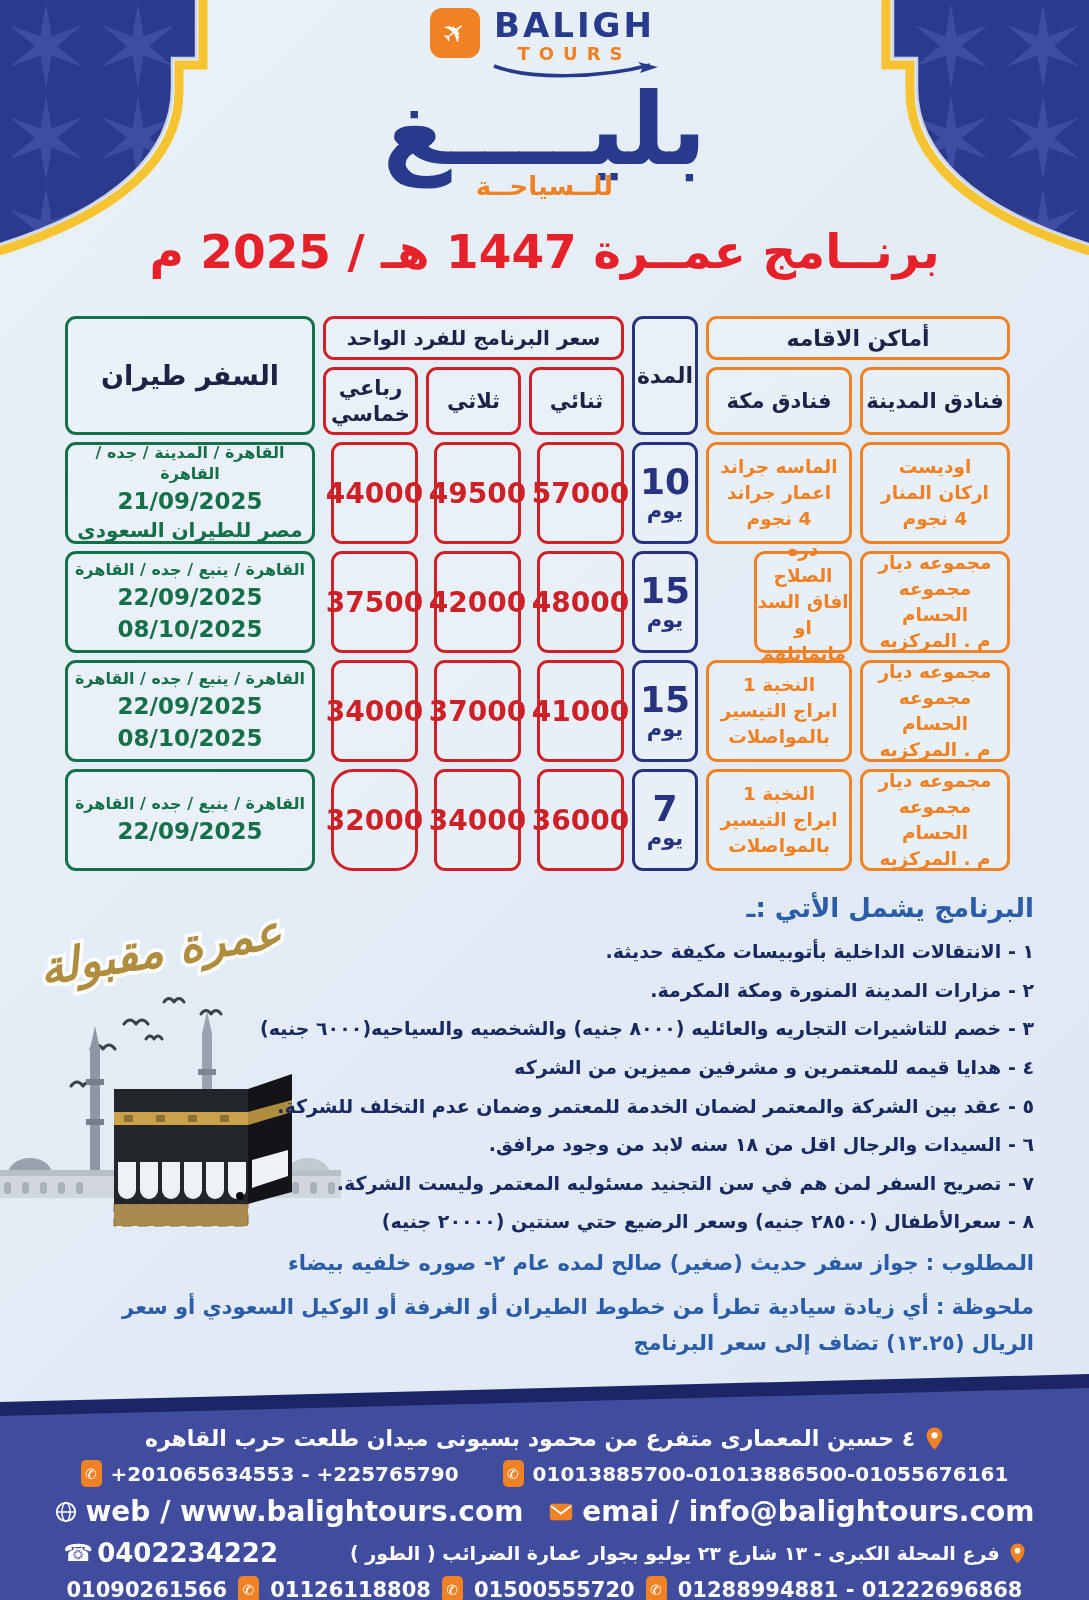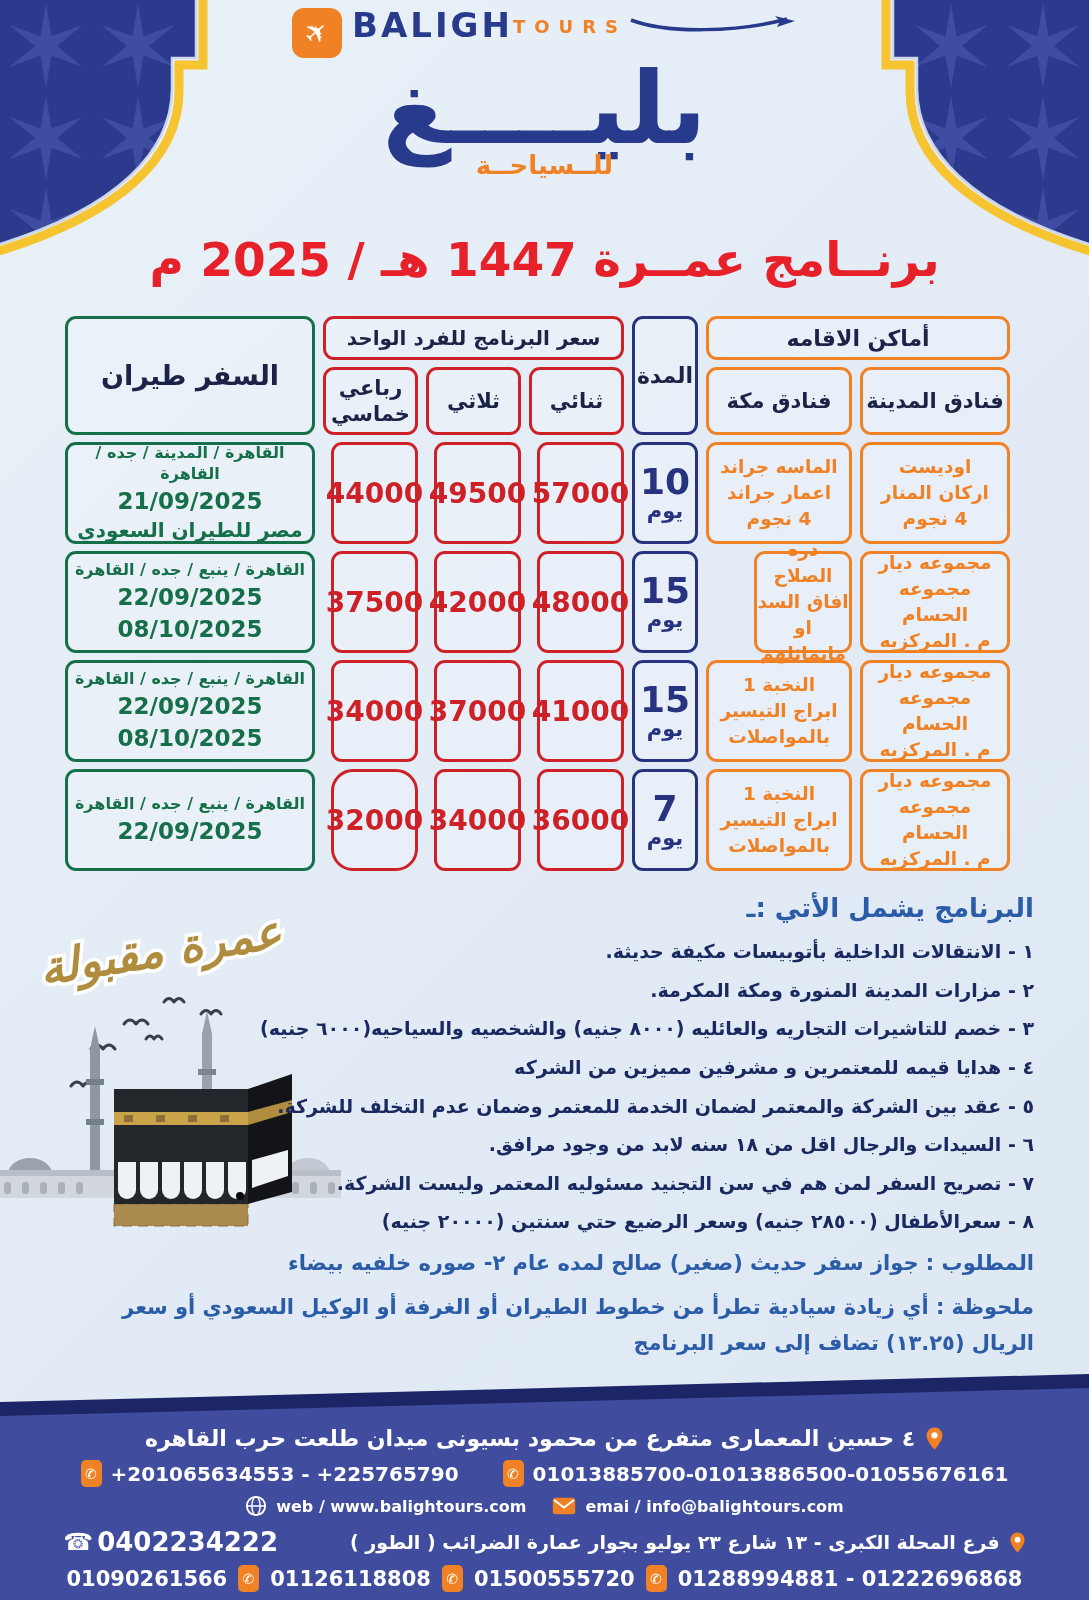--- a/index.html
+++ b/index.html
@@ -11,29 +11,29 @@
   
   .corner{position:absolute;top:0;width:280px;height:255px;z-index:3;}
   .corner.left{left:0;}
   .corner.right{right:0;transform:scaleX(-1);}
 
   
   .logo-wrap{position:absolute;top:8px;left:0;right:0;display:flex;flex-direction:column;align-items:center;z-index:4;}
   .logo-top{display:flex;align-items:flex-start;gap:10px;}
   .logo-b{width:50px;height:50px;background:#f08124;border-radius:12px;display:flex;align-items:center;justify-content:center;}
   .logo-b span{color:#fff;font-size:28px;transform:rotate(-40deg);line-height:1;}
-  .logo-texts{display:flex;flex-direction:row;align-items:center;}
+  .logo-texts{display:flex;flex-direction:column;align-items:center;}
   .logo-name{color:#283a8c;font-weight:bold;font-size:34px;letter-spacing:3px;line-height:1;}
   .logo-sub{color:#f08124;font-weight:bold;font-size:18px;letter-spacing:9px;line-height:1;margin-top:3px;}
   .logo-swoosh{margin-top:-2px;}
   .logo-arabic{color:#283a8c;font-weight:bold;font-size:100px;line-height:1.02;direction:rtl;}
   .logo-arabic-sub{color:#f08124;font-weight:bold;font-size:26px;letter-spacing:1px;margin-top:-10px;direction:rtl;}
 
   .title{position:absolute;top:224px;left:0;right:0;text-align:center;direction:rtl;
-    color:#e62129;font-weight:bold;font-size:47px;z-index:4;margin-top:8px;}
+    color:#e62129;font-weight:bold;font-size:47px;z-index:4;}
 
   
   .pricetable{position:absolute;top:316px;left:65px;width:945px;direction:rtl;display:grid;
     grid-template-columns:150px 146px 66px 95px 95px 95px 1fr;
     grid-template-rows:44px 68px 102px 102px 102px 102px;
     column-gap:8px;row-gap:7px;z-index:2;}
   .cell{border:3px solid;border-radius:11px;display:flex;flex-direction:column;
     align-items:center;justify-content:center;text-align:center;font-weight:bold;background:rgba(236,243,249,.55);}
   .b-orange{border-color:#f08124;}
   .b-red{border-color:#cd2127;}
@@ -68,21 +68,21 @@
 
   
   .footer{position:absolute;left:0;bottom:0;width:1089px;height:228px;z-index:5;}
   .footer-strip{position:absolute;inset:0;background:#1c2666;clip-path:polygon(0 30px,100% 2px,100% 22px,0 50px);}
   .footer-main{position:absolute;inset:0;background:#404d9e;clip-path:polygon(0 44px,100% 16px,100% 100%,0 100%);}
   .footer-content{position:absolute;inset:0;padding-top:52px;display:flex;flex-direction:column;align-items:center;}
   .f-row{display:flex;justify-content:center;align-items:center;gap:10px;color:#ffffff;font-weight:bold;white-space:nowrap;}
   .f-addr{direction:rtl;font-size:22px;margin-top:2px;}
   .f-phones{font-size:20px;margin-top:9px;gap:44px;}
   .f-group{display:flex;align-items:center;gap:9px;}
-  .f-web{font-size:16px;margin-top:8px;gap:26px;}
+  .f-web{font-size:28px;margin-top:8px;gap:26px;}
   .f-branchrow{direction:rtl;font-size:19px;margin-top:10px;gap:72px;}
   .f-landline{font-size:26px;direction:ltr;display:flex;align-items:center;gap:4px;}
   .f-nums{font-size:21px;margin-top:8px;gap:11px;direction:ltr;}
   .phoneicon{width:21px;height:27px;background:#f08124;border-radius:5px;display:flex;align-items:center;justify-content:center;flex:0 0 auto;}
   .phoneicon span{color:#fff;font-size:14px;line-height:1;}
   .telicon{font-size:24px;}
 </style>
 </head>
 <body>
 

